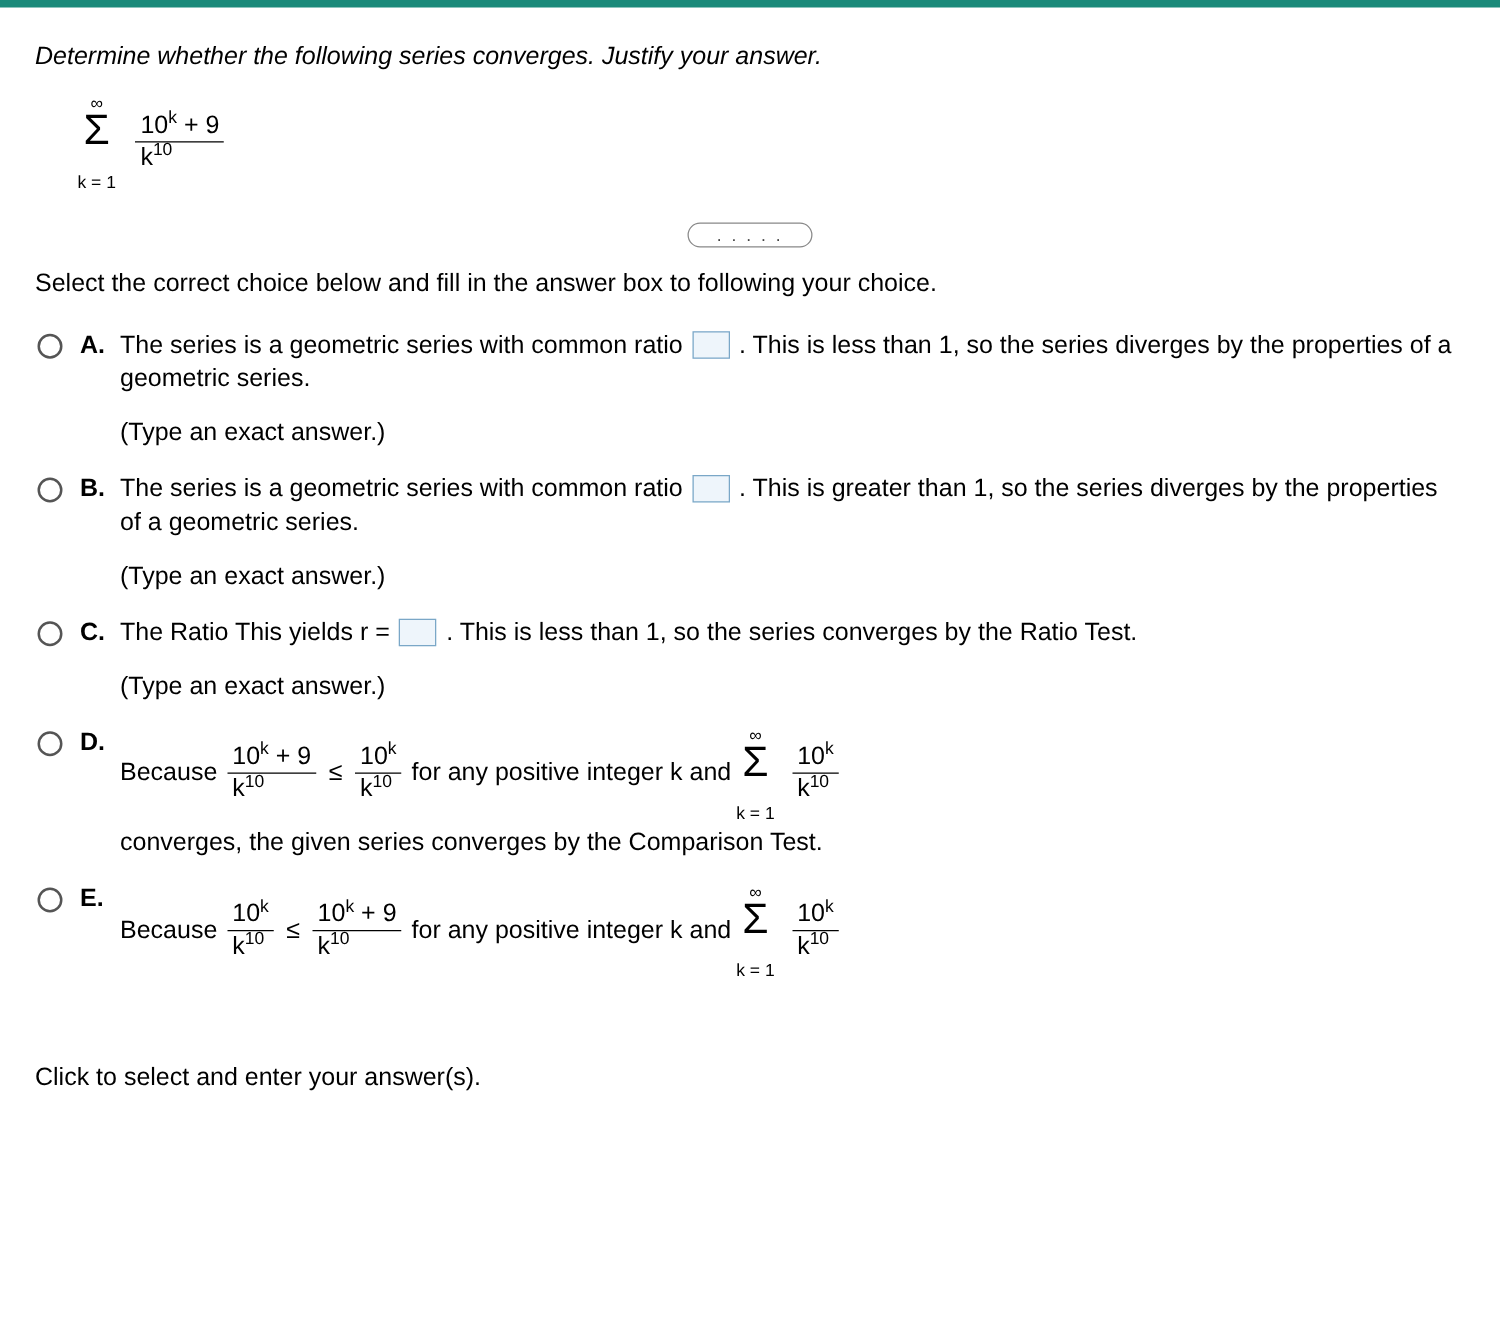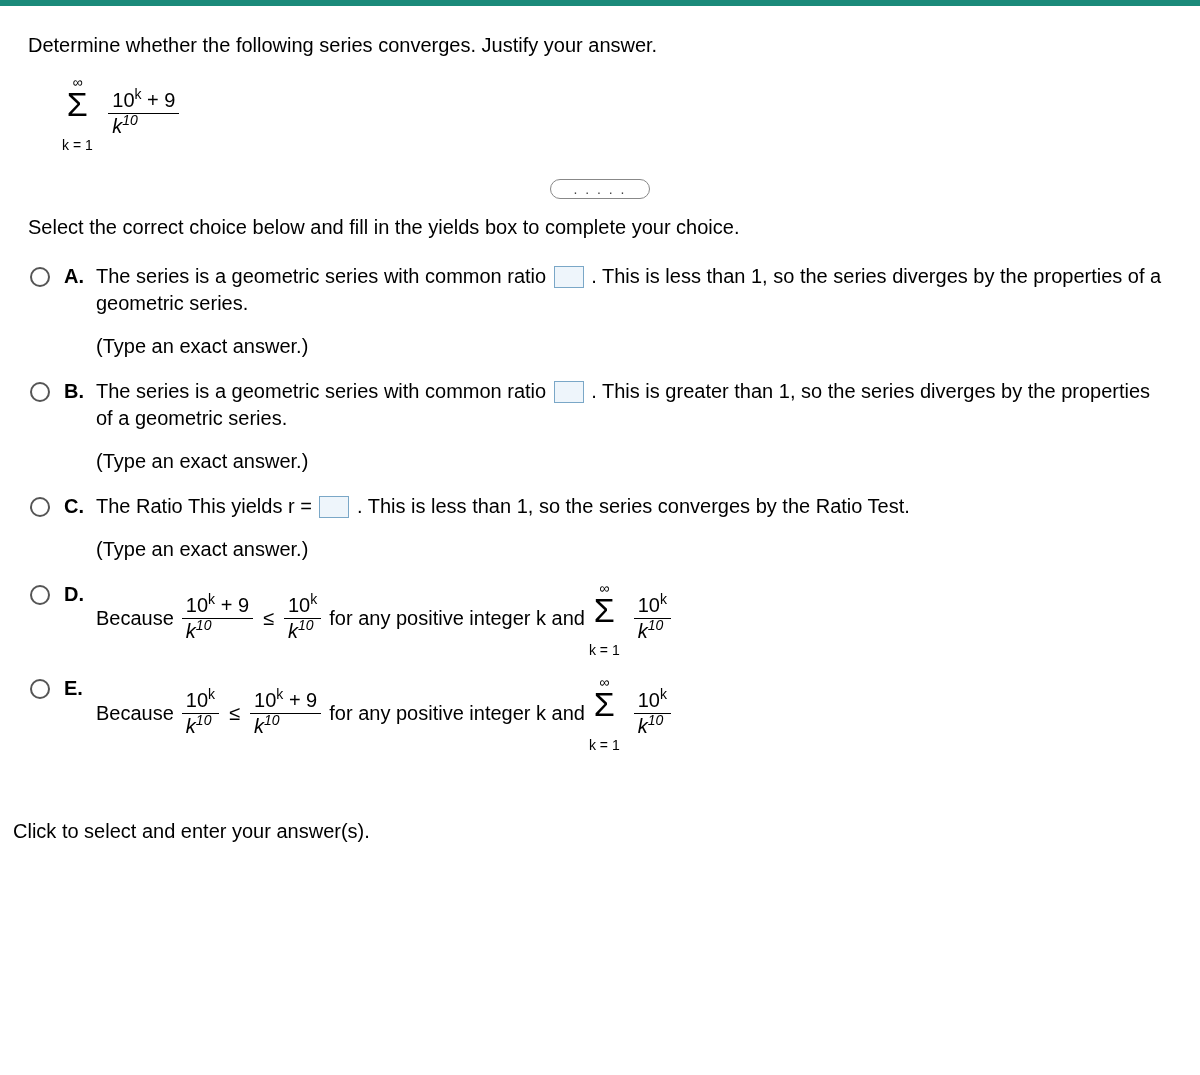--- a/index.html
+++ b/index.html
@@ -14,20 +14,21 @@
   .topbar {
     height: 6px;
     background: #1b8a7a;
     width: 100%;
   }
   .content {
     padding: 28px 28px 10px 28px;
   }
   .question-text {
     margin-bottom: 18px;
+    font-style: italic;
   }
   .series-block {
     margin: 14px 0 24px 34px;
   }
   .dots-sep {
     position: relative;
     text-align: center;
     margin: 10px 0 18px 0;
     height: 22px;
   }
@@ -78,21 +79,21 @@
     border: 1px solid #7aa7c7;
     background: #eef5fb;
     vertical-align: middle;
     margin: 0 2px;
   }
   .hint {
     display:block;
     margin-top:16px;
   }
   .footer {
-    padding: 40px 0 20px 13px;
+    padding: 40px 0 20px 28px;
     font-size: 20px;
   }
   
   .sum {
     display:inline-block;
     vertical-align: middle;
     text-align:center;
     line-height:1;
     margin-right:6px;
   }
@@ -100,21 +101,21 @@
   .sum .sigma { font-size:34px; display:block; line-height:0.9;}
   .sum .bot { font-size:14px; display:block; margin-top:18px;}
   .frac {
     display:inline-block;
     vertical-align:middle;
     text-align:left;
     line-height:1.05;
     margin:0 4px;
   }
   .frac .num { display:block; padding:0 4px 2px 4px; border-bottom:1.5px solid #000;}
-  .frac .den { display:block; padding:2px 4px 0 4px;font-style:italic;}
+  .frac .den { display:block; padding:2px 4px 0 4px;}
   sup { font-size:0.7em; vertical-align:super; line-height:0;}
   .mathrow { display:flex; align-items:center; flex-wrap:wrap; gap:4px;}
   .le { font-size:20px; margin:0 2px;}
 </style>
 </head>
 <body>
 
 <div class="topbar"></div>
 
 <div class="content">
@@ -134,21 +135,21 @@
       <span class="den">
         <span>k</span><sup>10</sup>
       </span>
     </span>
   </div>
 
   <div class="dots-sep">
     <span class="pill">. . . . .</span>
   </div>
 
-  <div class="instruction">Select the correct choice below and fill in the yields box to complete your choice.</div>
+  <div class="instruction">Select the correct choice below and fill in the answer box to following your choice.</div>
 
   <div class="choices">
 
     <div class="choice">
       <div class="radio"></div>
       <div class="choice-label">A.</div>
       <div class="choice-body">
         <span>The series is a geometric series with common ratio </span>
         <span class="answer-box"></span>
         <span>. This is less than 1, so the series diverges by the properties of a geometric series.</span>
@@ -196,20 +197,21 @@
           <span> for any positive integer k and </span>
           <span class="sum">
             <span class="top">∞</span>
             <span class="sigma">Σ</span>
             <span class="bot">k = 1</span>
           </span>
           <span class="frac">
             <span class="num"><span>10</span><sup>k</sup></span>
             <span class="den"><span>k</span><sup>10</sup></span>
           </span>
+          <span> converges, the given series converges by the Comparison Test.</span>
         </div>
       </div>
     </div>
 
     <div class="choice">
       <div class="radio"></div>
       <div class="choice-label">E.</div>
       <div class="choice-body">
         <div class="mathrow">
           <span>Because </span>

